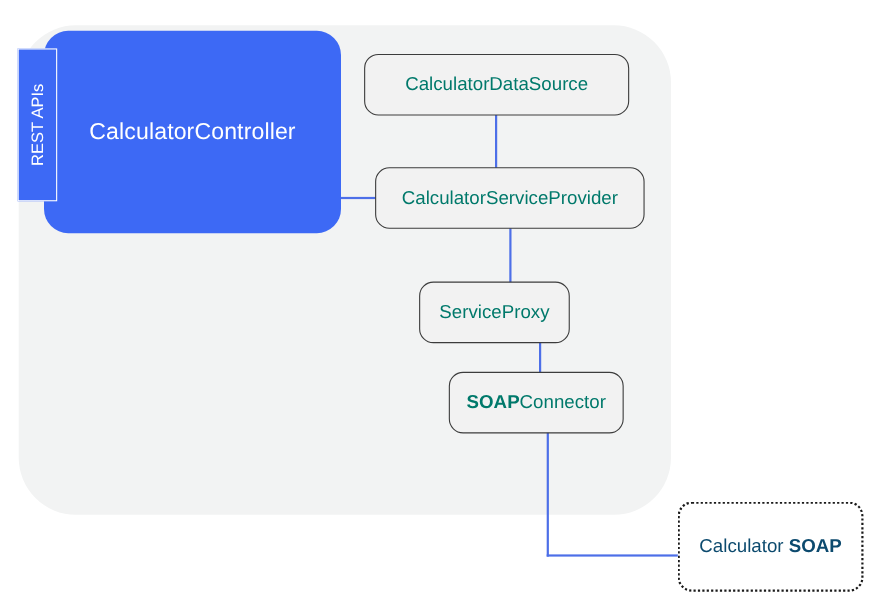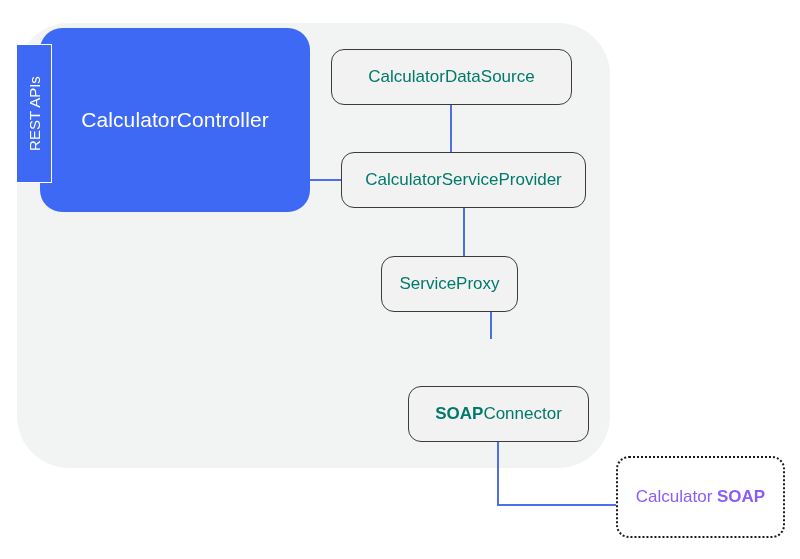--- a/index.html
+++ b/index.html
@@ -81,38 +81,38 @@
     display: flex;
     align-items: center;
     justify-content: center;
     color: #00796b;
     font-size: 17px;
     white-space: nowrap;
   }
   .node-datasource   { left: 331px; top: 49px;  width: 241px; height: 56px; }
   .node-provider     { left: 341px; top: 152px; width: 245px; height: 56px; }
   .node-proxy        { left: 381px; top: 256px; width: 137px; height: 56px; }
-  .node-connector    { left: 408px; top: 338px; width: 181px; height: 56px; margin-top: 48px; }
+  .node-connector    { left: 408px; top: 338px; width: 159px; height: 56px; }
 
   
   .node-external {
     position: absolute;
     left: 616px;
     top: 456px;
     width: 169px;
     height: 82px;
     background: #ffffff;
     border: 2.5px dotted #1a1a1a;
     border-radius: 13px;
     box-sizing: border-box;
     display: flex;
     flex-direction: column;
     align-items: center;
     justify-content: center;
-    color: #8b5cf6;
+    color: #0c4a6e;
     font-size: 17px;
     line-height: 1.35;
     text-align: center;
   }
 
   .bold { font-weight: bold; }
 
   
   .edge {
     position: absolute;

